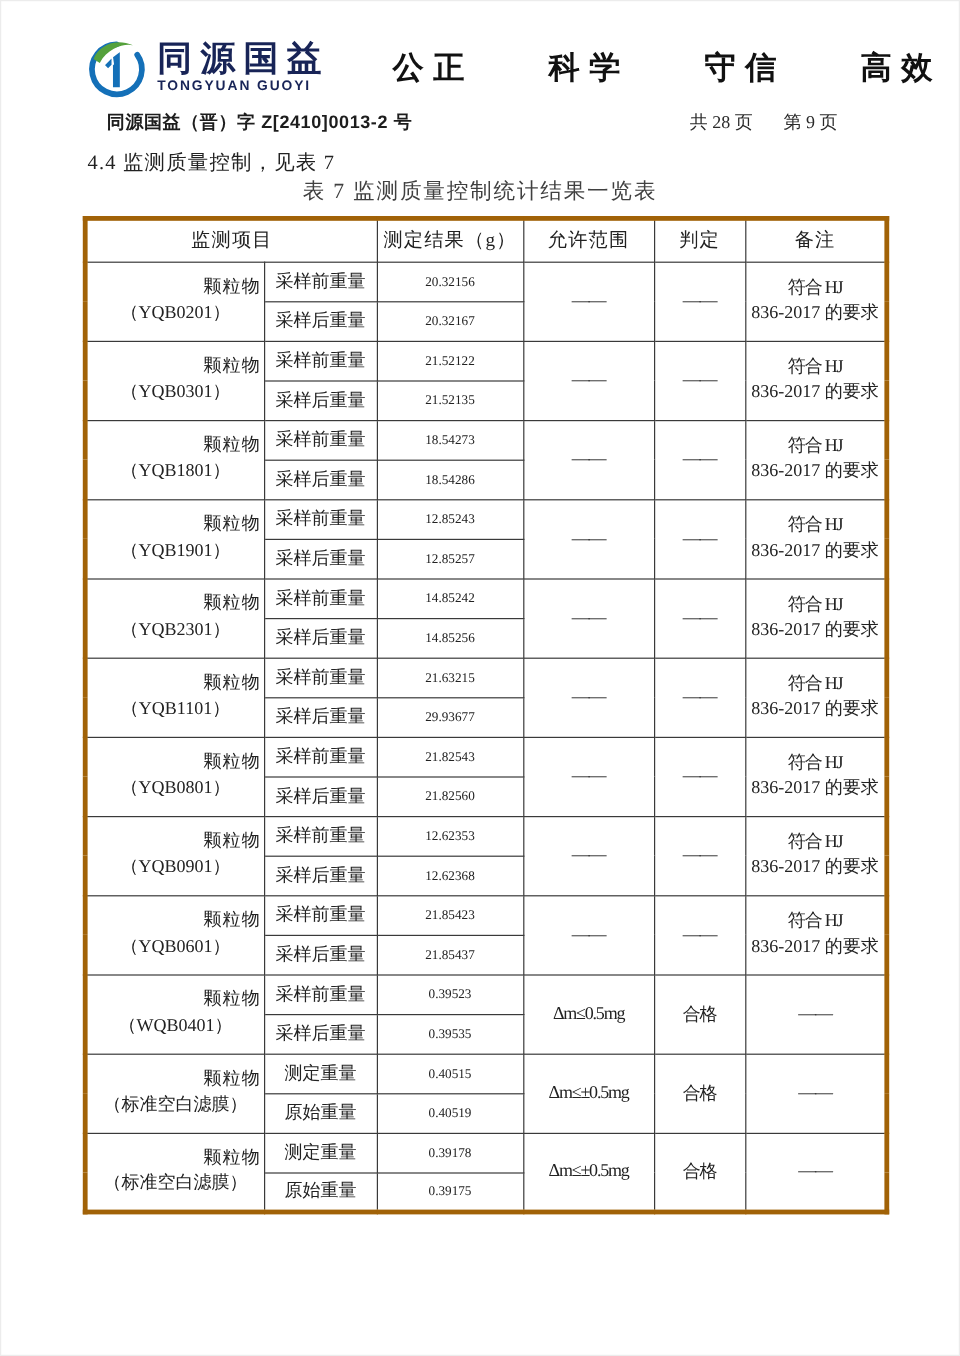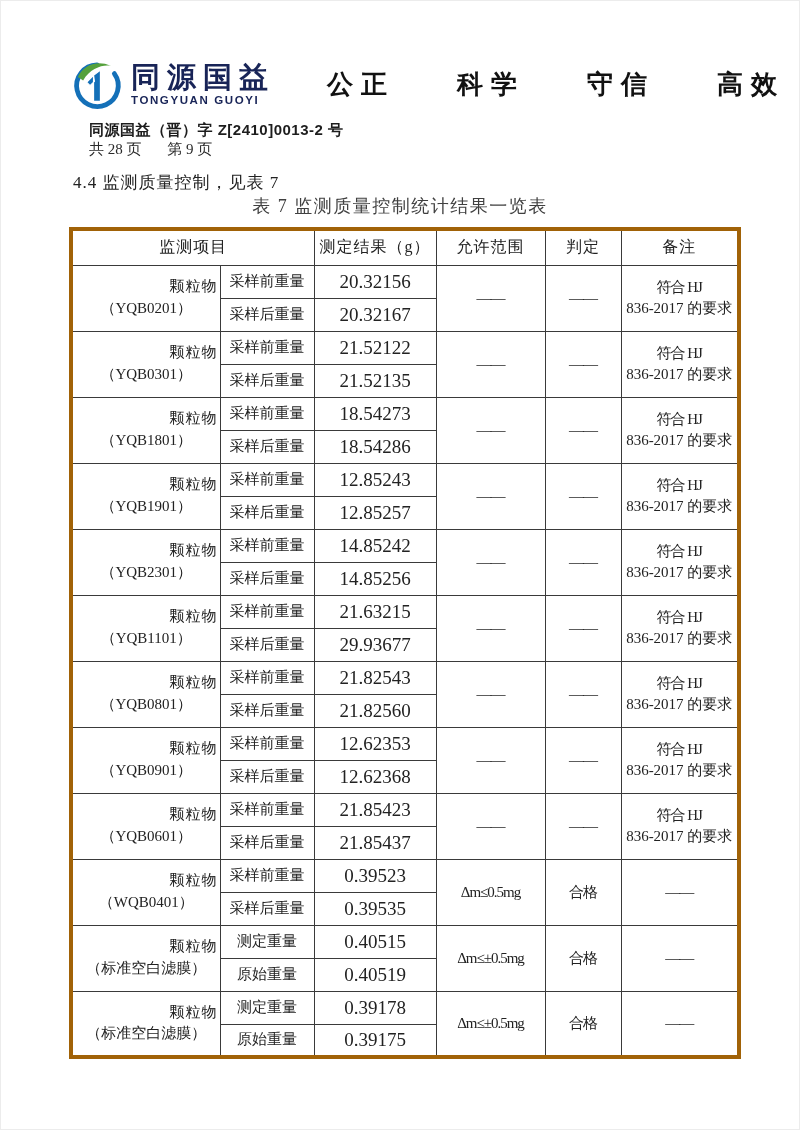--- a/index.html
+++ b/index.html
@@ -8,21 +8,21 @@
     width: 800px; height: 1130px;
     font-family: "Liberation Serif", serif;
     color: #1c1c1c;
     position: relative;
     overflow: hidden;
   }
   .page {
     width: 800px; height: 1130px;
     background: #ffffff;
     border: 1px solid #ececec;
-    padding-top: 52px;
+    padding-top: 24px;
   }
 
   
   .brand-row {
     margin-left: 70px; margin-right: 60px;
     display: flex; align-items: center;
     height: 62px;
   }
   .logo { display: flex; align-items: center; }
   .logo-icon { width: 52px; height: 56px; flex: 0 0 auto; }
@@ -41,21 +41,21 @@
     margin-left: 52px;
     display: flex; gap: 62px;
     font-family: "Liberation Sans", sans-serif;
     font-weight: bold; font-size: 26px; color: #111111;
   }
   .slogan span { letter-spacing: 8px; white-space: nowrap; }
 
   
   .doc-row {
     margin: 6px 101px 0 88px;
-    display: flex; justify-content: space-between; align-items: baseline; flex-direction: column;
+    display: flex; justify-content: space-between; align-items: baseline;
   }
   .doc-no {
     font-family: "Liberation Sans", sans-serif;
     font-weight: bold; font-size: 15px; color: #1d1d1d;
     letter-spacing: 0.5px;
   }
   .page-info { font-size: 15px; color: #2a2a2a; white-space: nowrap; }
   .page-info .pg-cur { margin-left: 22px; }
 
   
@@ -86,21 +86,21 @@
     text-align: center; vertical-align: middle;
     padding: 0 2px;
     font-weight: normal;
   }
   .qc-table { border: 4px solid #a16207; }
   .qc-table thead th { height: 36px; font-size: 16px; letter-spacing: 1px; }
   .qc-table tbody td { height: 33px; }
   .item-cell { line-height: 1.45; }
   .item-name { letter-spacing: 1px; text-align: right; }
   .item-code { letter-spacing: 0px; }
-  .value-cell { font-size: 19px; }
+  .value-cell { font-size: 11px; }
   .dashable { letter-spacing: -1px; }
   .note-cell { line-height: 1.4; font-size: 15px; }
   .range-cell { font-size: 15px; }
 </style>
 </head>
 <body>
 
 <div class="page">
 
   <div class="brand-row">

